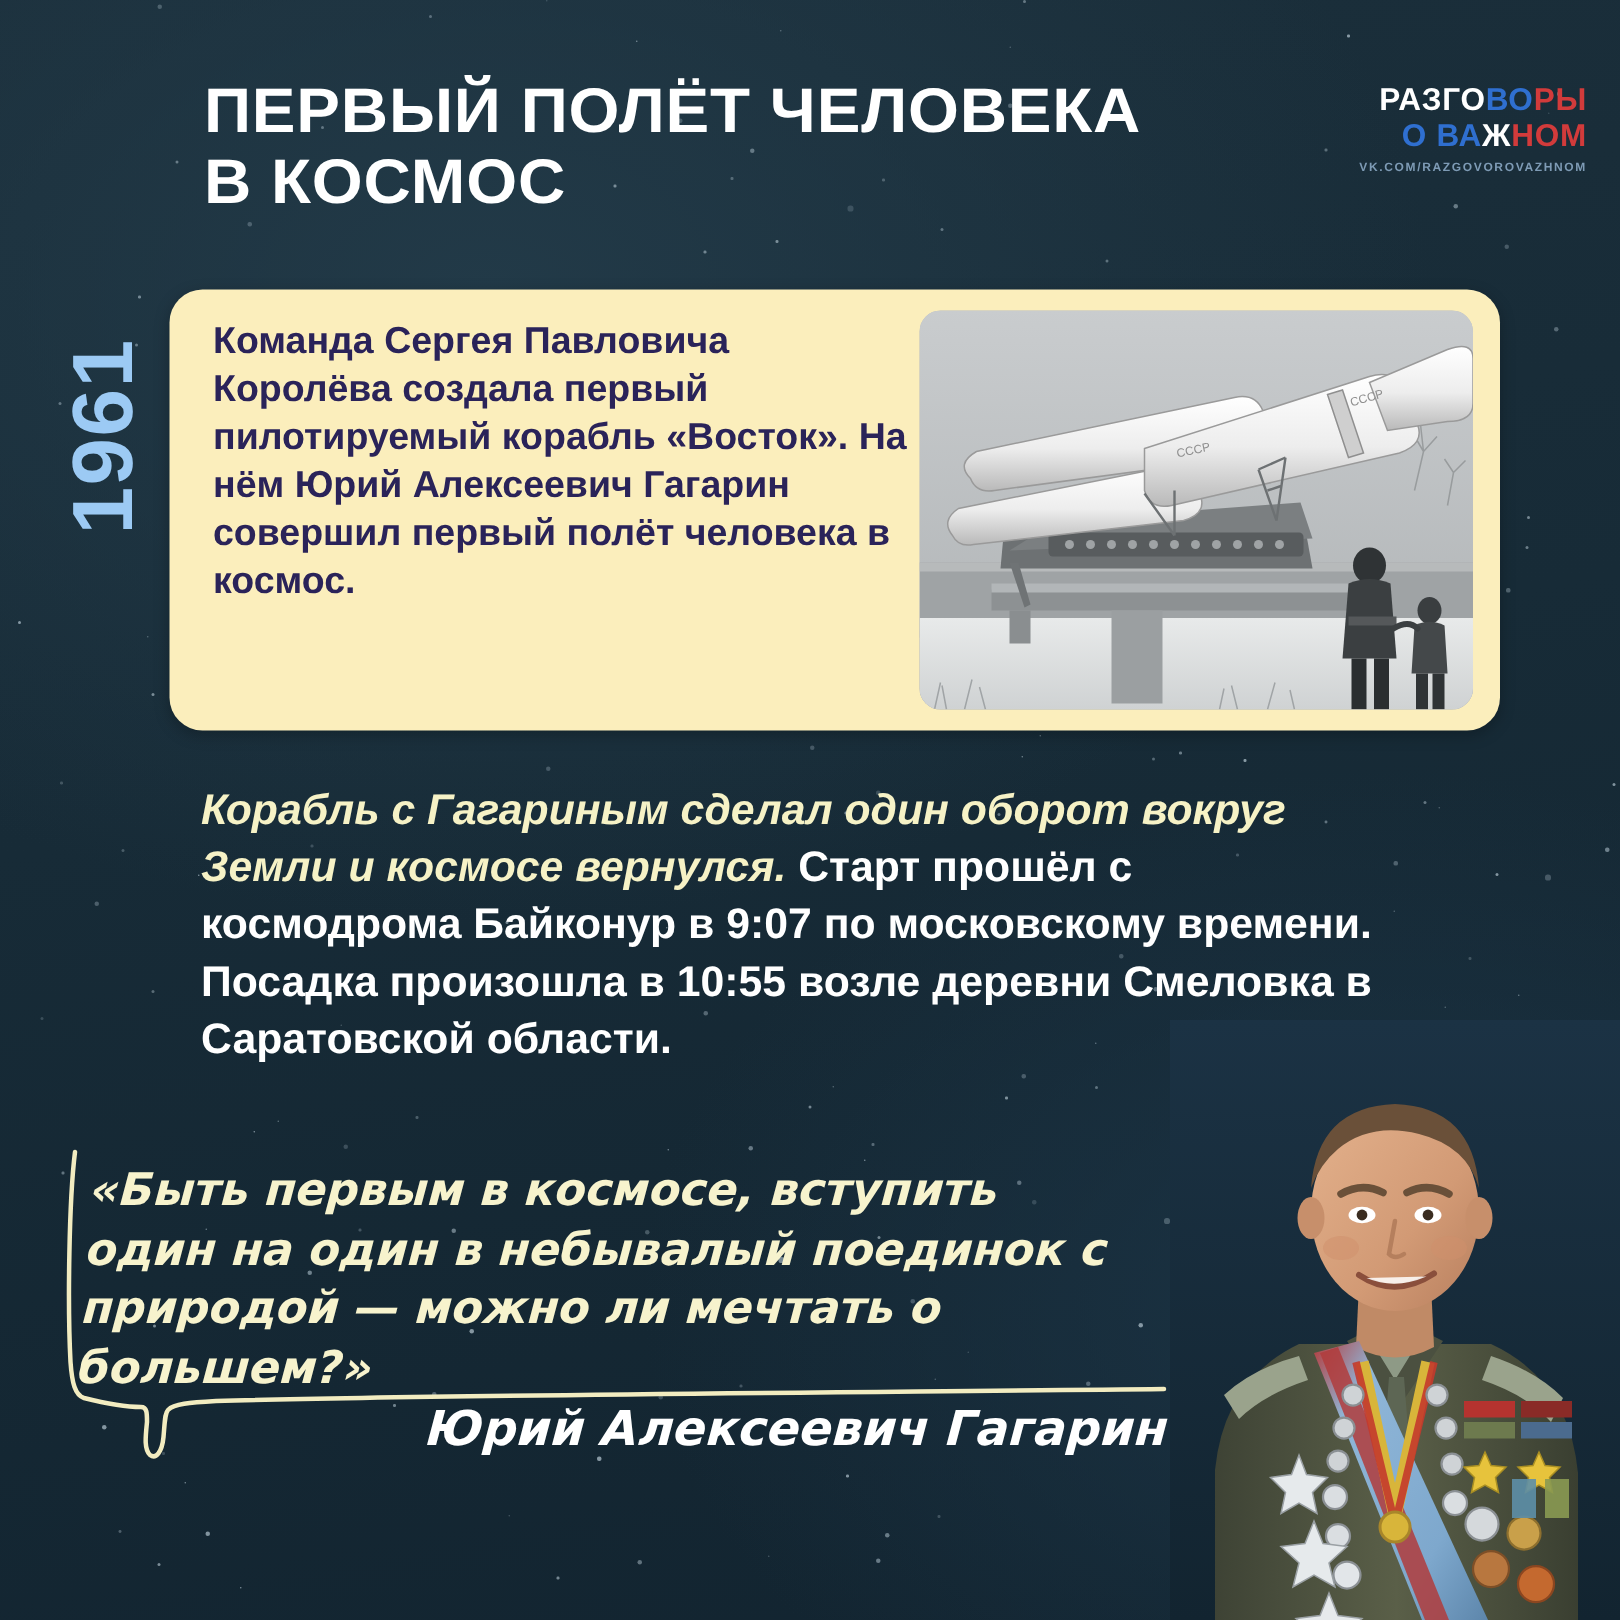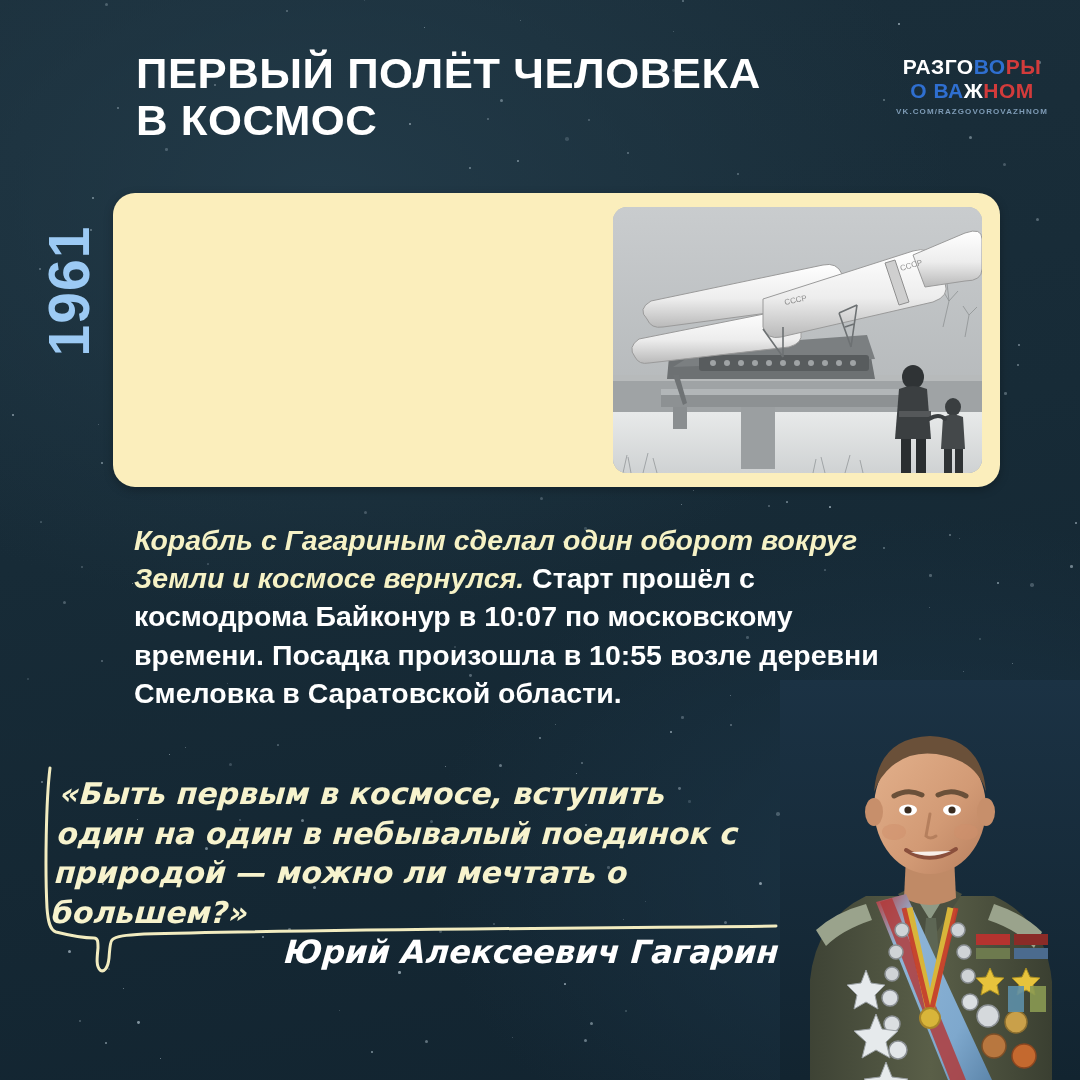--- a/index.html
+++ b/index.html
@@ -23,21 +23,21 @@
   #title{
     position:absolute;left:136px;top:50px;width:760px;
     color:#ffffff;font-weight:bold;font-size:42px;line-height:1.12;
     letter-spacing:.5px;text-transform:uppercase;
     font-family:"Liberation Sans",sans-serif;
     transform:scaleX(1.04);transform-origin:left top;
   }
   #title span{display:block;}
 
   
-  #logo{position:absolute;right:22px;top:56px;width:172px;text-align:center;}
+  #logo{position:absolute;right:22px;top:56px;width:172px;text-align:right;}
   .logo-l1,.logo-l2{font-weight:bold;letter-spacing:.5px;line-height:1;}
   .logo-l1{font-size:21px;}
   .logo-l2{font-size:21px;margin-top:3px;}
   .logo-l1 .w{color:#ffffff;}
   .logo-l1 .b{color:#2f6fd0;}
   .logo-l1 .r{color:#d23b3b;}
   .logo-l2 .w{color:#ffffff;}
   .logo-l2 .b{color:#2f6fd0;}
   .logo-l2 .r{color:#d23b3b;}
   .logo-url{
@@ -307,20 +307,21 @@
   <div id="logo">
     <div class="logo-l1"><span class="w">РАЗГО</span><span class="b">ВО</span><span class="r">РЫ</span></div>
     <div class="logo-l2"><span class="b">О ВА</span><span class="w">Ж</span><span class="r">НОМ</span></div>
     <div class="logo-url">vk.com/razgovorovazhnom</div>
   </div>
 
   <div id="year">1961</div>
 
   <div id="card">
     <div id="card-text">
+      <div id="card-body">Команда Сергея Павловича Королёва создала первый пилотируемый корабль «Восток». На нём Юрий Алексеевич Гагарин совершил первый полёт человека в космос.</div>
     </div>
 
     <div id="photo">
       <svg viewBox="0 0 369 266" preserveAspectRatio="xMidYMid slice">
         <defs>
           <linearGradient id="sky" x1="0" y1="0" x2="0" y2="1">
             <stop offset="0%" stop-color="#c9ccce"></stop>
             <stop offset="100%" stop-color="#aeb2b4"></stop>
           </linearGradient>
           <linearGradient id="body" x1="0" y1="0" x2="0" y2="1">
@@ -407,21 +408,21 @@
         <path d="M316 212 Q326 206 332 212" stroke="#3b3f41" stroke-width="4" fill="none" stroke-linecap="round"></path>
 
         <g stroke="#9b9fa1" stroke-width="1" opacity=".9">
           <path d="M10 266 l4 -18 M18 266 l-3 -16 M30 266 l5 -20 M44 266 l-4 -15 M200 266 l3 -14 M212 266 l-4 -16 M232 266 l5 -18 M250 266 l-3 -13"></path>
         </g>
       </svg>
     </div>
   </div>
 
   <div id="para">
-    <span class="lead">Корабль с Гагариным сделал один оборот вокруг Земли и космосе вернулся.</span><span> Старт прошёл с космодрома Байконур в 10:07 по московскому времени. Посадка произошла в 10:55 возле деревни Смеловка в Саратовской области.</span>
+    <span class="lead">Корабль с Гагариным сделал один оборот вокруг Земли и космосе вернулся.</span><span> Старт прошёл с космодрома Байконур в 9:07 по московскому времени. Посадка произошла в 10:55 возле деревни Смеловка в Саратовской области.</span>
   </div>
 
   <svg id="bubble-svg" viewBox="0 0 740 215">
     <path d="M10 8 C6 40 5 110 7 148 C8 162 10 170 16 172 C32 176 46 178 54 178
              C58 178 58 182 58 188 C57 198 56 206 60 210 C64 213 68 208 69 198
              C70 186 70 182 72 180 C76 176 86 175 104 174 C240 170 560 168 736 166" fill="none" stroke="#f2ecc0" stroke-width="3" stroke-linecap="round" stroke-linejoin="round"></path>
   </svg>
 
   <div id="quote">«Быть первым в космосе, вступить один на один в небывалый поединок с природой — можно ли мечтать о большем?»</div>
   <div id="signature">Юрий Алексеевич Гагарин</div>

